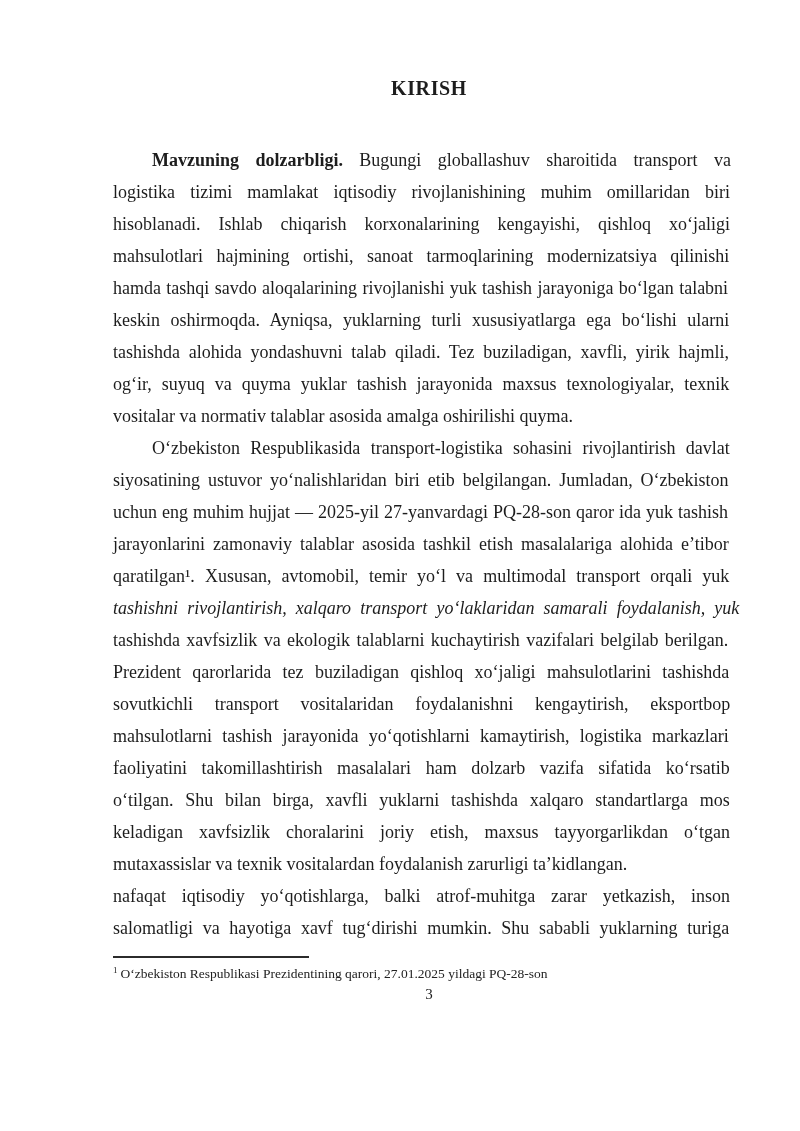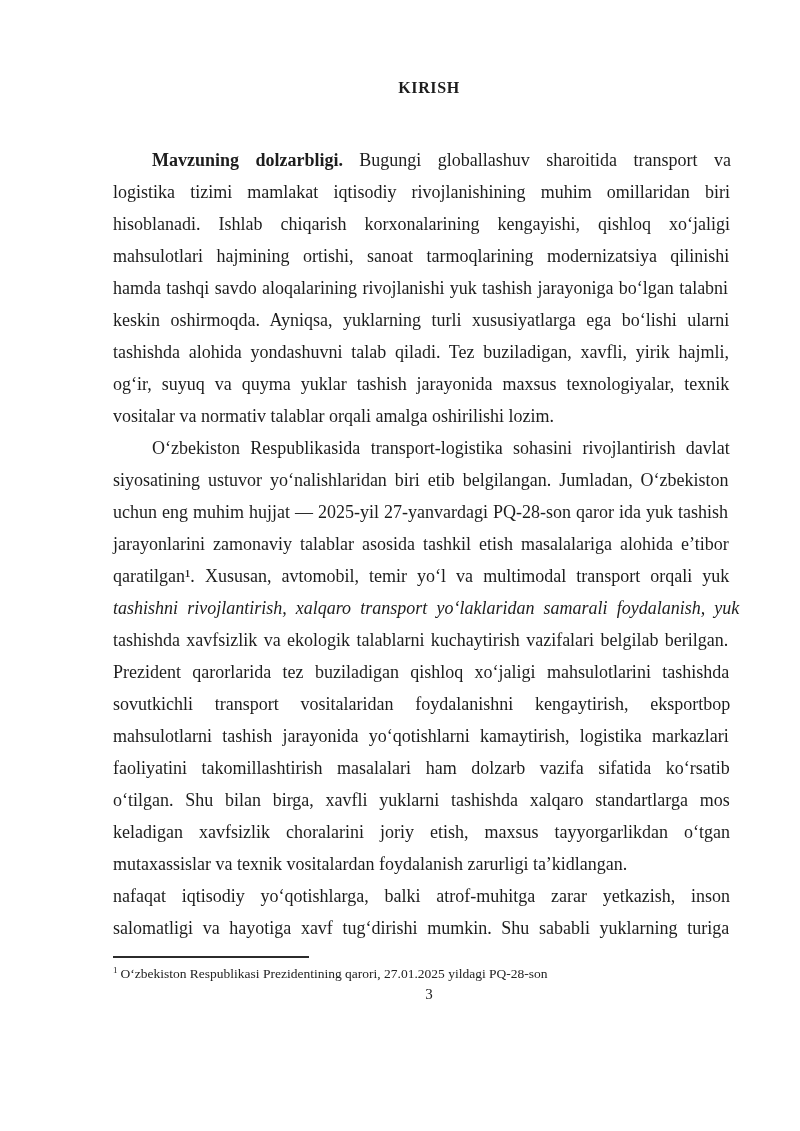--- a/index.html
+++ b/index.html
@@ -16,21 +16,21 @@
     color: #1d1d1d;
     overflow: hidden;
   }
   .content {
     position: absolute;
     left: 113px;
     top: 76px;
     width: 632px;
   }
   .title {
-    font-size: 16px;
+    font-size: 20px;
     font-weight: bold;
     text-align: center;
     letter-spacing: 0.6px;
     line-height: 24px;
   }
   .body {
     margin-top: 44px;
   }
   .line {
     font-size: 18px;
@@ -85,21 +85,21 @@
     <div class="title">KIRISH</div>
     <div class="body" id="doc-body">
         <div class="line first"><span style="word-spacing: 11.9036px;"><b>Mavzuning dolzarbligi.</b> Bugungi globallashuv sharoitida transport va</span></div>
         <div class="line"><span style="word-spacing: 10.6406px; text-align: right;">logistika tizimi mamlakat iqtisodiy rivojlanishining muhim omillaridan biri</span></div>
         <div class="line"><span style="word-spacing: 13.5339px;">hisoblanadi. Ishlab chiqarish korxonalarining kengayishi, qishloq xoʻjaligi</span></div>
         <div class="line"><span style="word-spacing: 8.99479px;">mahsulotlari hajmining ortishi, sanoat tarmoqlarining modernizatsiya qilinishi</span></div>
         <div class="line"><span style="word-spacing: 0.862847px;">hamda tashqi savdo aloqalarining rivojlanishi yuk tashish jarayoniga boʻlgan talabni</span></div>
         <div class="line"><span style="word-spacing: 6.03516px;">keskin oshirmoqda. Ayniqsa, yuklarning turli xususiyatlarga ega boʻlishi ularni</span></div>
         <div class="line"><span style="word-spacing: 4.24132px;">tashishda alohida yondashuvni talab qiladi. Tez buziladigan, xavfli, yirik hajmli,</span></div>
         <div class="line"><span style="word-spacing: 5.47917px;">ogʻir, suyuq va quyma yuklar tashish jarayonida maxsus texnologiyalar, texnik</span></div>
-        <div class="line"><span>vositalar va normativ talablar orqali amalga oshirilishi lozim.</span></div>
+        <div class="line"><span>vositalar va normativ talablar asosida amalga oshirilishi quyma.</span></div>
         <div class="line first"><span style="word-spacing: 5.86875px;">Oʻzbekiston Respublikasida transport-logistika sohasini rivojlantirish davlat</span></div>
         <div class="line"><span style="word-spacing: 3.45312px;">siyosatining ustuvor yoʻnalishlaridan biri etib belgilangan. Jumladan, Oʻzbekiston</span></div>
         <div class="line"><span style="word-spacing: 0.515625px;">uchun eng muhim hujjat — 2025-yil 27-yanvardagi PQ-28-son qaror ida yuk tashish</span></div>
         <div class="line"><span style="word-spacing: 3.52734px;">jarayonlarini zamonaviy talablar asosida tashkil etish masalalariga alohida e’tibor</span></div>
         <div class="line"><span style="word-spacing: 5.55208px;">qaratilgan¹. Xususan, avtomobil, temir yoʻl va multimodal transport orqali yuk</span></div>
         <div class="line"><span style="word-spacing: 4.63393px; font-style: italic;">tashishni rivojlantirish, xalqaro transport yoʻlaklaridan samarali foydalanish, yuk</span></div>
         <div class="line"><span style="word-spacing: 1.87695px;">tashishda xavfsizlik va ekologik talablarni kuchaytirish vazifalari belgilab berilgan.</span></div>
         <div class="line"><span style="word-spacing: 6.83705px;">Prezident qarorlarida tez buziladigan qishloq xoʻjaligi mahsulotlarini tashishda</span></div>
         <div class="line"><span style="word-spacing: 17.2688px;">sovutkichli transport vositalaridan foydalanishni kengaytirish, eksportbop</span></div>
         <div class="line"><span style="word-spacing: 5.7474px;">mahsulotlarni tashish jarayonida yoʻqotishlarni kamaytirish, logistika markazlari</span></div>

